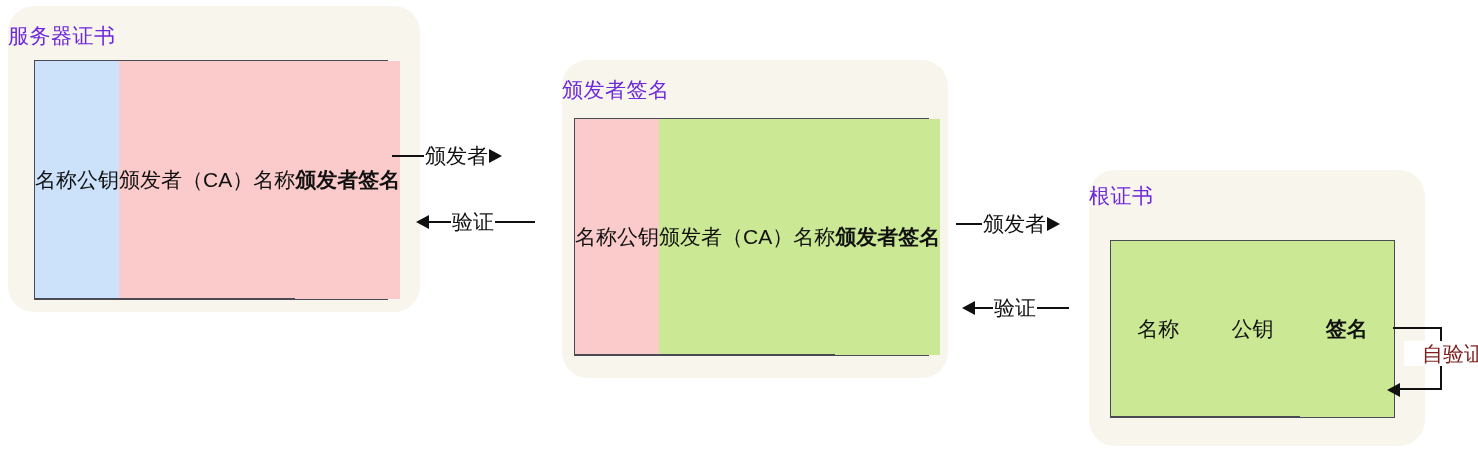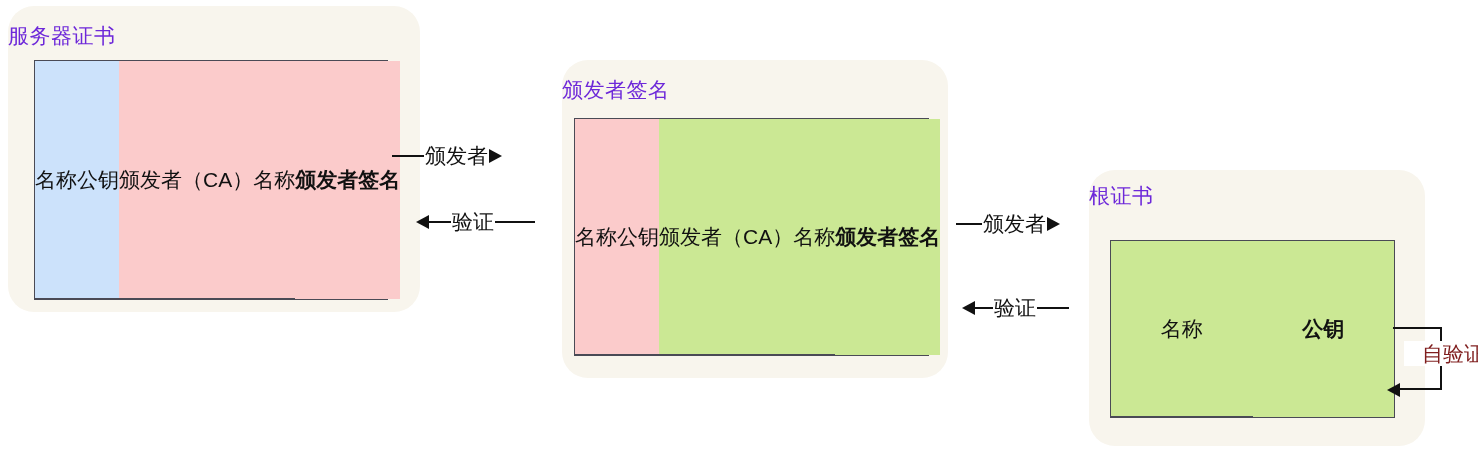--- a/index.html
+++ b/index.html
@@ -124,20 +124,21 @@
     <div class="cert-row fill-green">颁发者（CA）名称</div>
     <div class="cert-row fill-green">颁发者签名</div>
   </div>
 
   <div class="cert-shell" style="left:1089px; top:170px; width:336px; height:276px;">
     <div class="cert-title" style="top:12px;">根证书</div>
   </div>
   <div class="cert-table" style="left:1110px; top:240px; width:285px; height:178px;">
     <div class="cert-row fill-green">名称</div>
     <div class="cert-row fill-green">公钥</div>
+    <div class="cert-row fill-green">签名</div>
   </div>
 
   <div class="connector" style="left:392px; top:140px; width:176px; height:32px;">
     <div class="conn-line" style="width:32px;"></div>
     <span class="conn-label">颁发者</span>
     <div class="arrow-head arrow-right"></div>
   </div>
 
   <div class="connector" style="left:416px; top:206px; width:160px; height:32px;">
     <div class="arrow-head arrow-left"></div>

